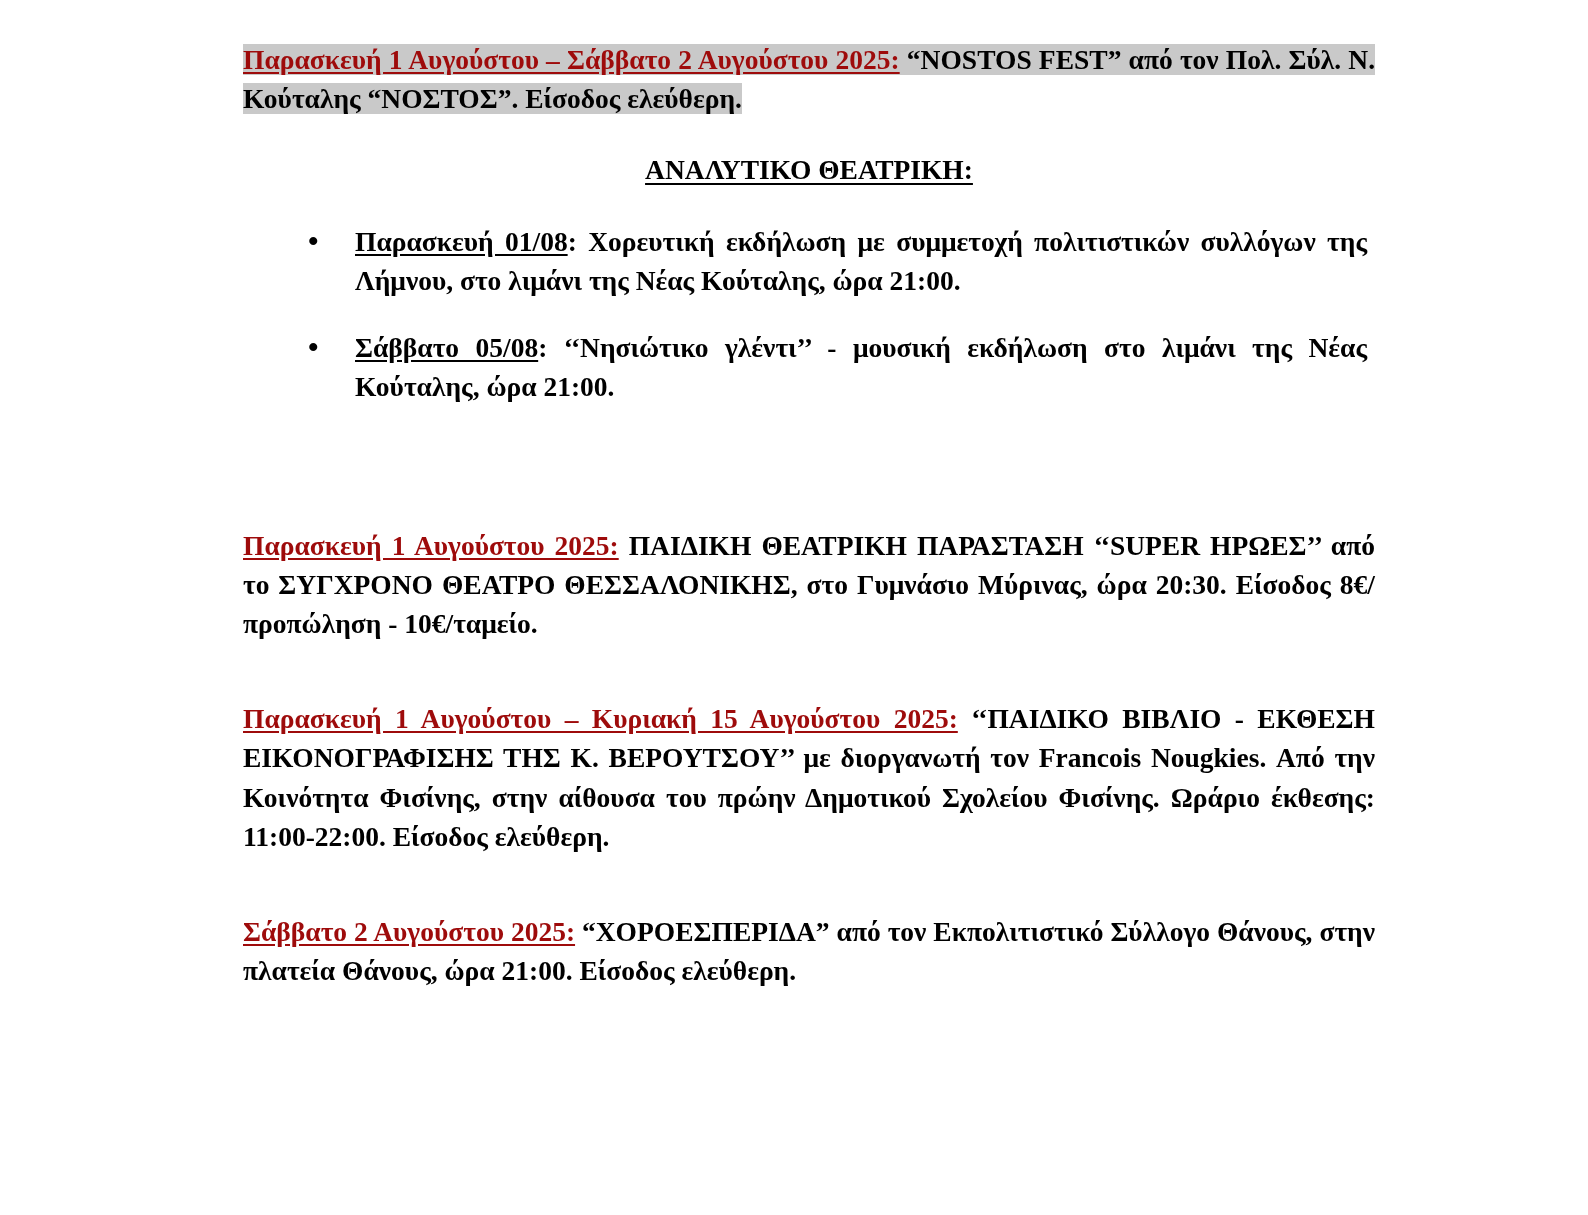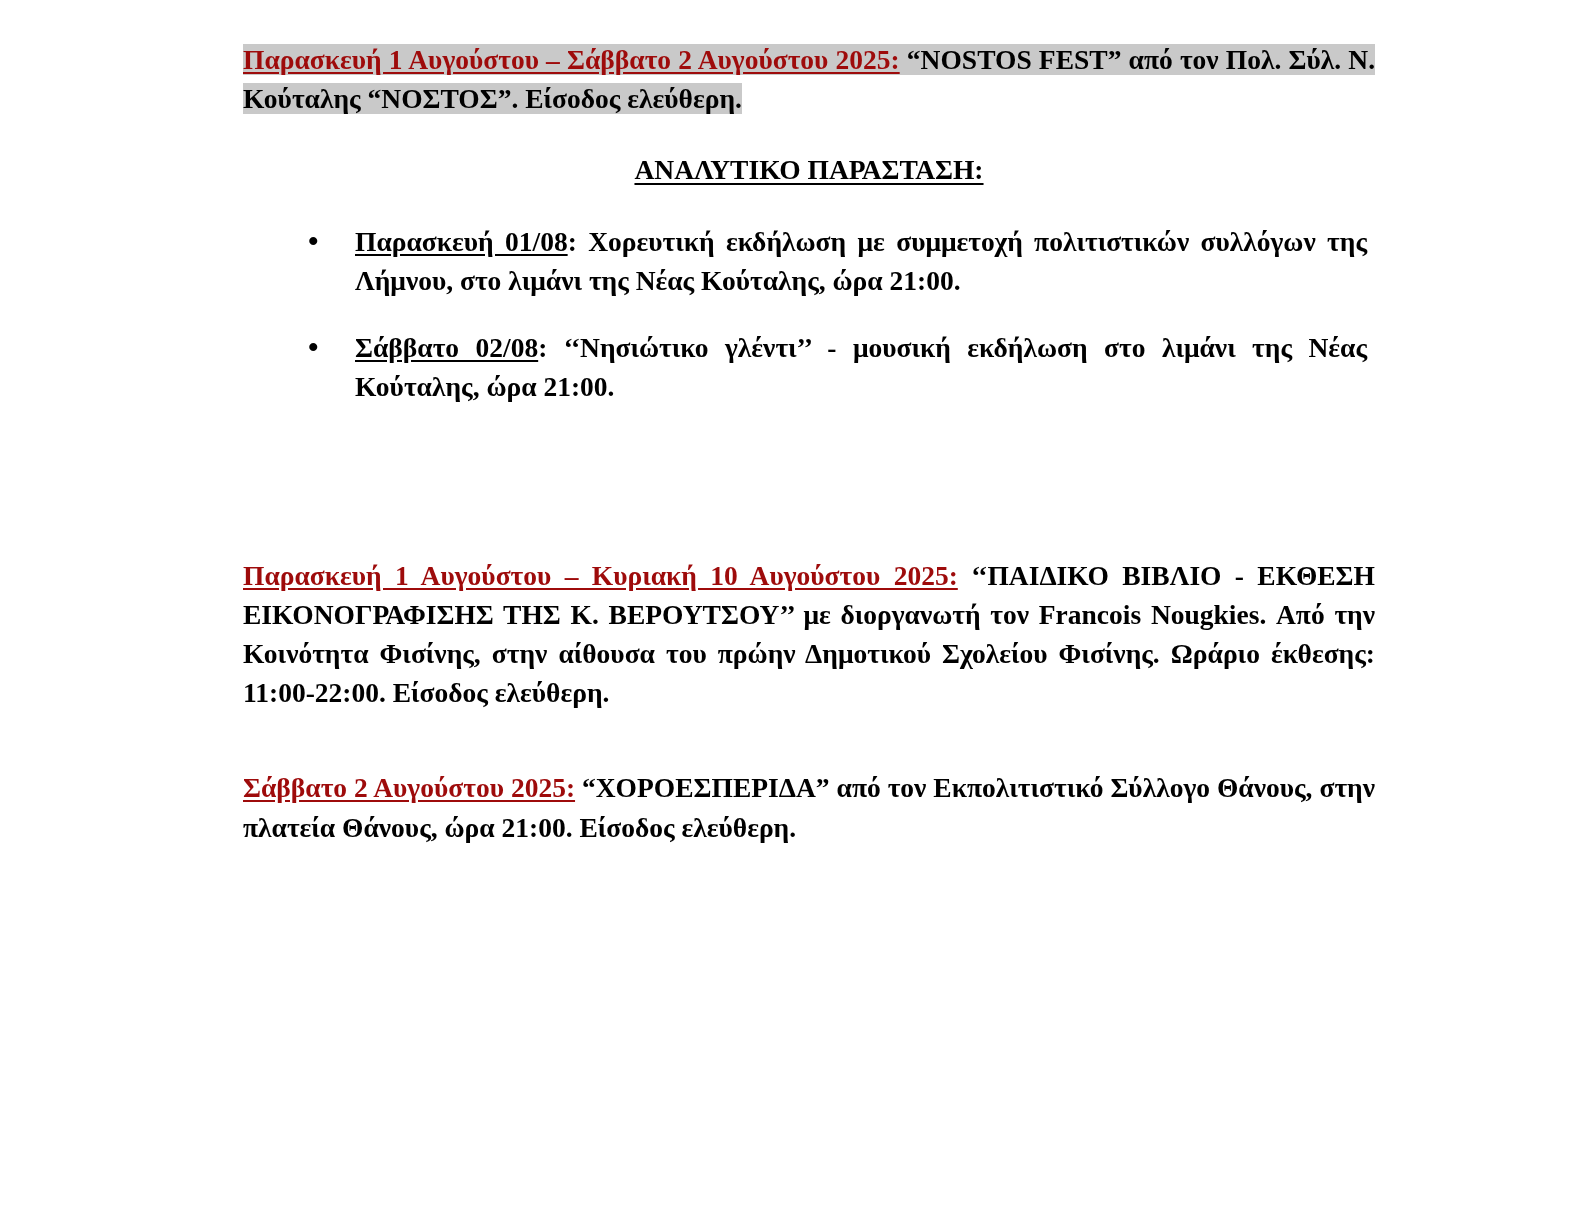--- a/index.html
+++ b/index.html
@@ -98,37 +98,38 @@
 </head>
 <body>
 
 <div class="page">
   <div class="content">
 
     <p class="para highlight-line"><span class="hl"><span class="redu">Παρασκευή 1 Αυγούστου – Σάββατο 2 Αυγούστου 2025:</span><span> “NOSTOS FEST” από τον Πολ. Σύλ.  Ν. Κούταλης “ΝΟΣΤΟΣ”. Είσοδος ελεύθερη.</span></span></p>
 
     <div class="spacer-1"></div>
 
-    <p class="heading"><span>ΑΝΑΛΥΤΙΚΟ ΠΑΡΑΣΤΑΣΗ:</span></p>
+    <p class="heading"><span>ΑΝΑΛΥΤΙΚΟ ΘΕΑΤΡΙΚΗ:</span></p>
 
     <div class="spacer-2"></div>
 
     <ul class="bullets">
       <li><span class="blacku">Παρασκευή 01/08</span><span>: Χορευτική εκδήλωση με συμμετοχή πολιτιστικών συλλόγων της Λήμνου, στο λιμάνι της Νέας Κούταλης, ώρα 21:00.</span></li>
-      <li><span class="blacku">Σάββατο 02/08</span><span>: ‘‘Νησιώτικο γλέντι’’ - μουσική εκδήλωση στο λιμάνι της Νέας Κούταλης, ώρα 21:00.</span></li>
+      <li><span class="blacku">Σάββατο 05/08</span><span>: ‘‘Νησιώτικο γλέντι’’ - μουσική εκδήλωση στο λιμάνι της Νέας Κούταλης, ώρα 21:00.</span></li>
     </ul>
 
     <div class="spacer-3"></div>
 
 
     <div class="spacer-4"></div>
 
+    <p class="para block"><span class="redu">Παρασκευή  1  Αυγούστου 2025:</span><span> ΠΑΙΔΙΚΗ ΘΕΑΤΡΙΚΗ ΠΑΡΑΣΤΑΣΗ ‘‘SUPER ΗΡΩΕΣ’’ από το ΣΥΓΧΡΟΝΟ ΘΕΑΤΡΟ ΘΕΣΣΑΛΟΝΙΚΗΣ, στο Γυμνάσιο Μύρινας, ώρα 20:30. Είσοδος 8€/προπώληση - 10€/ταμείο.</span></p>
 
     <div class="spacer-4"></div>
 
-    <p class="para block"><span class="redu">Παρασκευή 1 Αυγούστου – Κυριακή 10 Αυγούστου 2025:</span><span>  ‘‘ΠΑΙΔΙΚΟ ΒΙΒΛΙΟ - ΕΚΘΕΣΗ ΕΙΚΟΝΟΓΡΑΦΙΣΗΣ ΤΗΣ Κ. ΒΕΡΟΥΤΣΟΥ’’ με διοργανωτή τον Francois Nougkies. Από την Κοινότητα Φισίνης, στην αίθουσα του πρώην Δημοτικού Σχολείου Φισίνης. Ωράριο έκθεσης: 11:00-22:00. Είσοδος ελεύθερη.</span></p>
+    <p class="para block"><span class="redu">Παρασκευή 1 Αυγούστου – Κυριακή 15 Αυγούστου 2025:</span><span>  ‘‘ΠΑΙΔΙΚΟ ΒΙΒΛΙΟ - ΕΚΘΕΣΗ ΕΙΚΟΝΟΓΡΑΦΙΣΗΣ ΤΗΣ Κ. ΒΕΡΟΥΤΣΟΥ’’ με διοργανωτή τον Francois Nougkies. Από την Κοινότητα Φισίνης, στην αίθουσα του πρώην Δημοτικού Σχολείου Φισίνης. Ωράριο έκθεσης: 11:00-22:00. Είσοδος ελεύθερη.</span></p>
 
     <div class="spacer-4"></div>
 
     <p class="para block"><span class="redu">Σάββατο 2 Αυγούστου 2025:</span><span>  “ΧΟΡΟΕΣΠΕΡΙΔΑ” από τον Εκπολιτιστικό Σύλλογο Θάνους, στην πλατεία Θάνους, ώρα 21:00. Είσοδος ελεύθερη.</span></p>
 
   </div>
 </div>
 
 </body></html>

